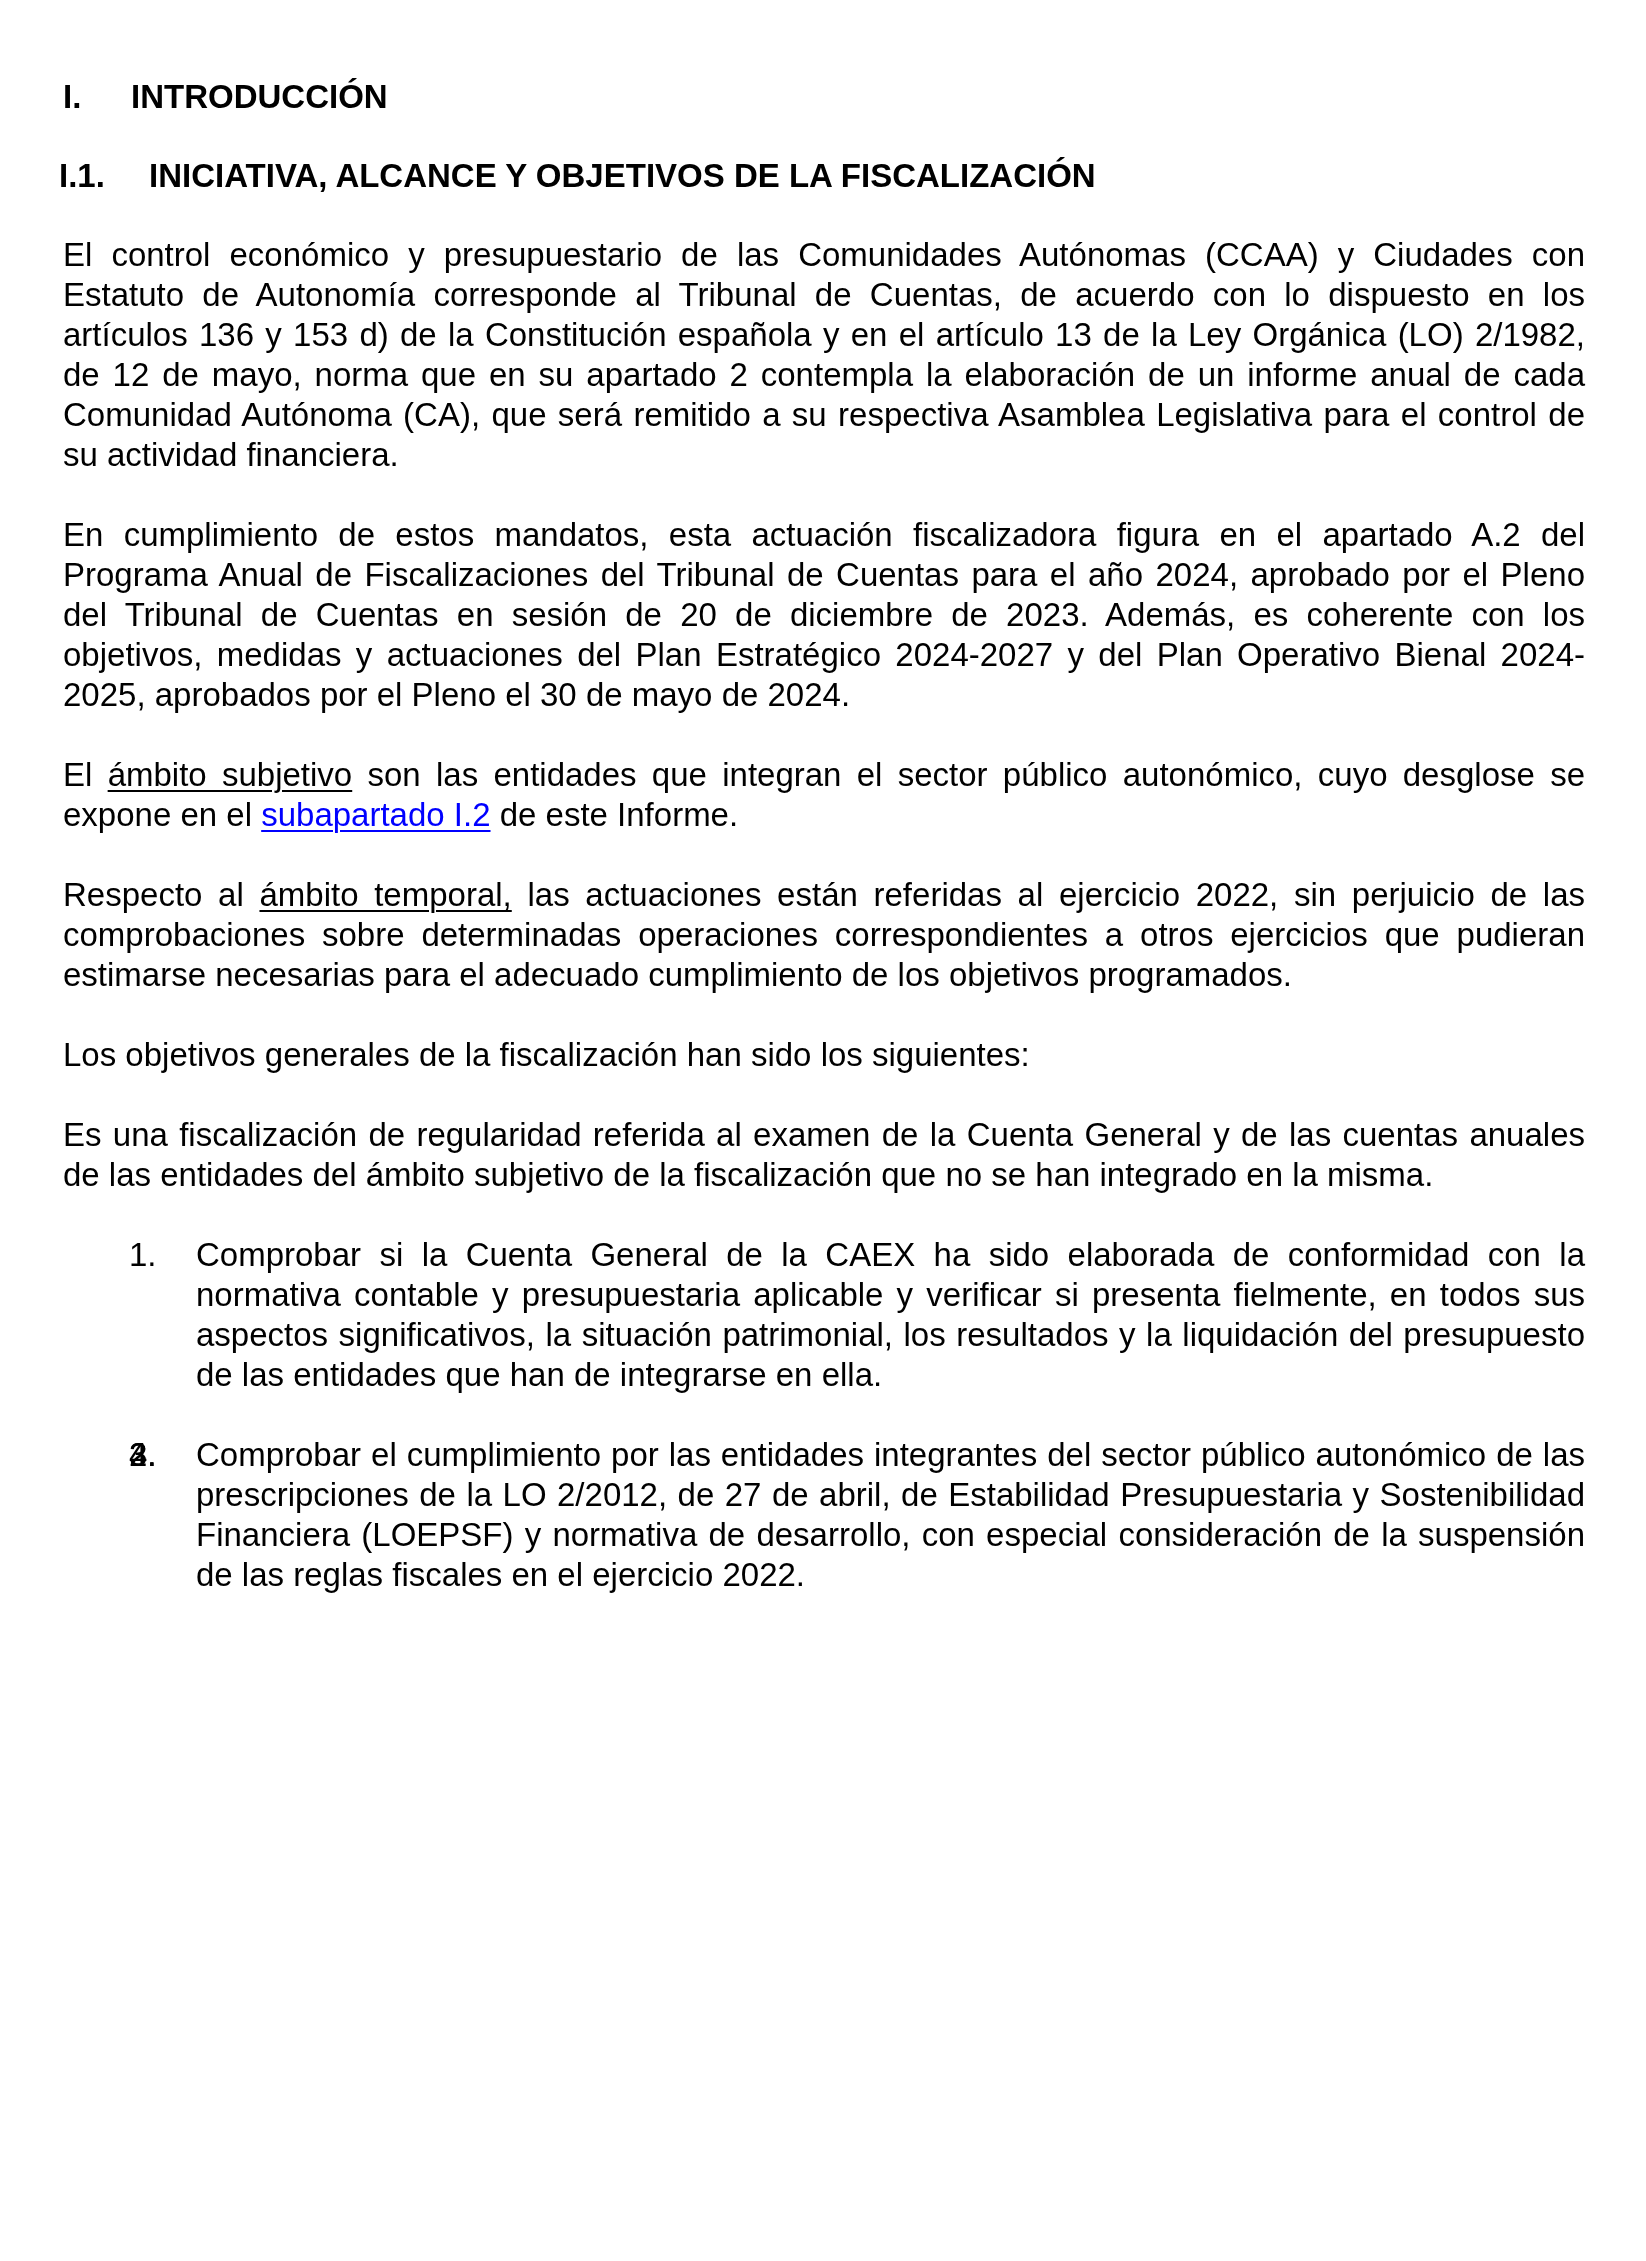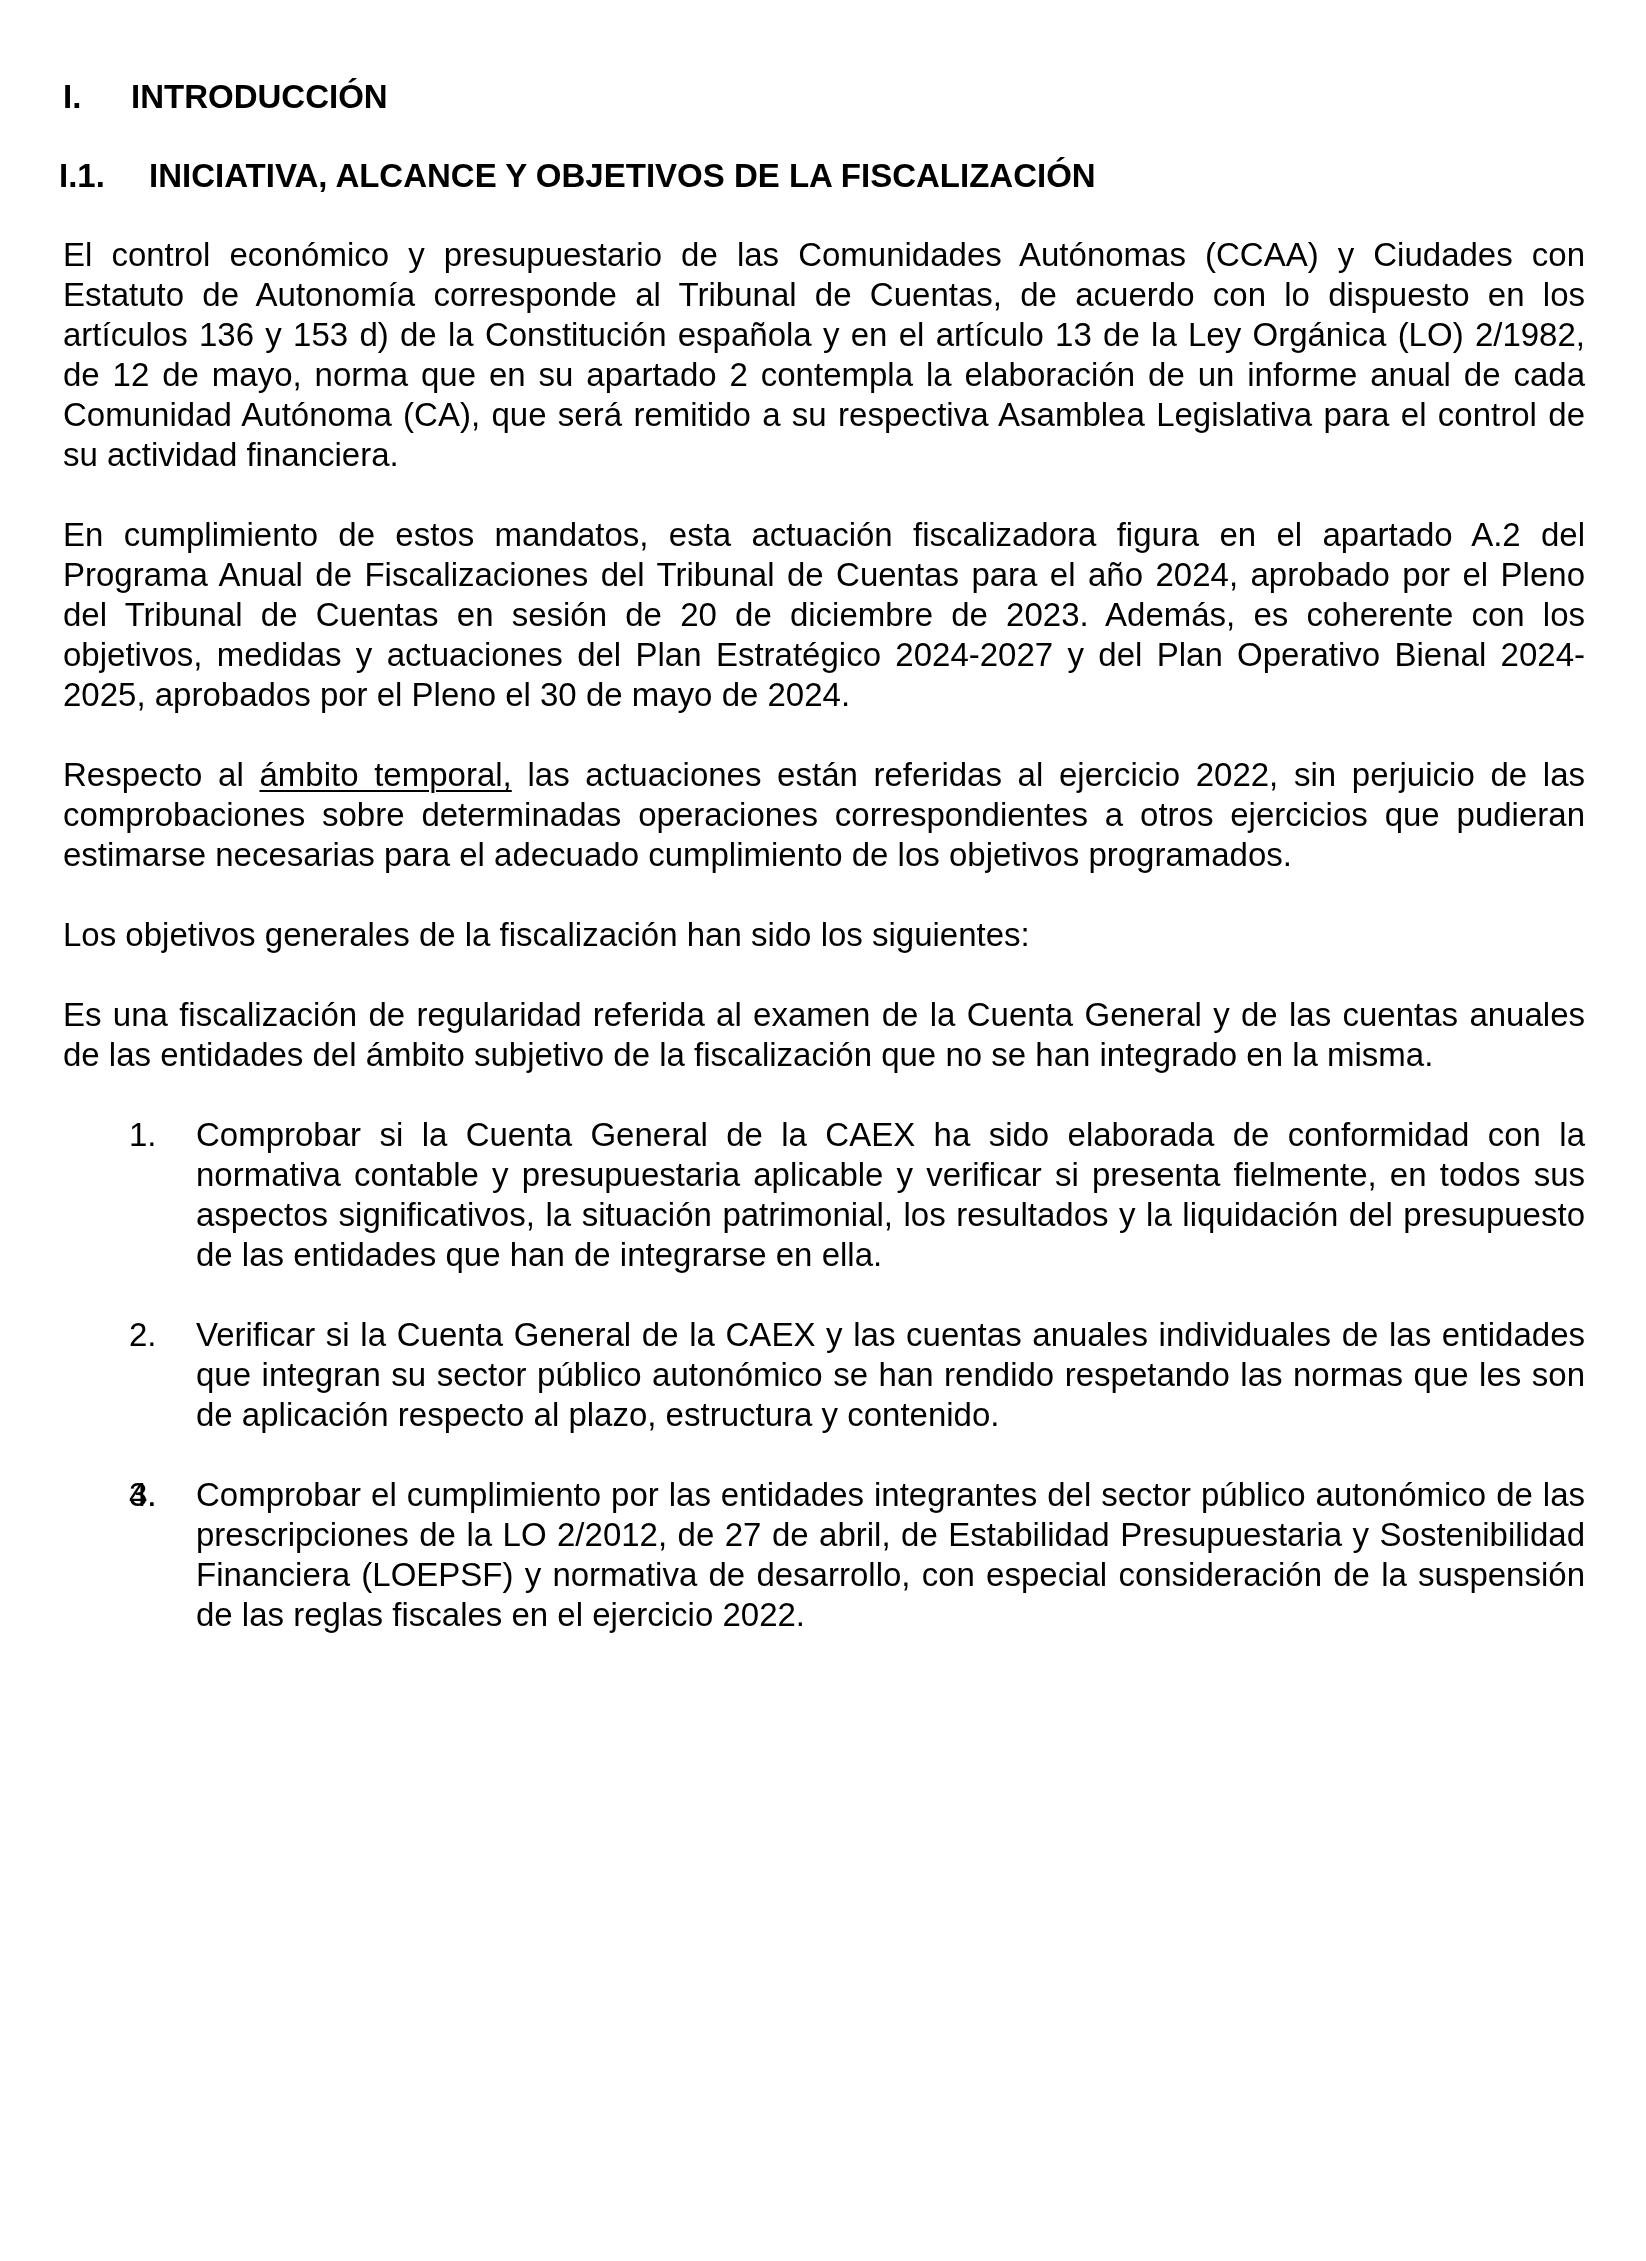--- a/index.html
+++ b/index.html
@@ -84,30 +84,31 @@
   <div class="h2">
     <span class="h-num">I.1.</span><span>INICIATIVA, ALCANCE Y OBJETIVOS DE LA FISCALIZACIÓN</span>
   </div>
 
   <div class="body">
 
     <p>El control económico y presupuestario de las Comunidades Autónomas (CCAA) y Ciudades con Estatuto de Autonomía corresponde al Tribunal de Cuentas, de acuerdo con lo dispuesto en los artículos 136 y 153 d) de la Constitución española y en el artículo 13 de la Ley Orgánica (LO) 2/1982, de 12 de mayo, norma que en su apartado 2 contempla la elaboración de un informe anual de cada Comunidad Autónoma (CA), que será remitido a su respectiva Asamblea Legislativa para el control de su actividad financiera.</p>
 
     <p>En cumplimiento de estos mandatos, esta actuación fiscalizadora figura en el apartado A.2 del Programa Anual de Fiscalizaciones del Tribunal de Cuentas para el año 2024, aprobado por el Pleno del Tribunal de Cuentas en sesión de 20 de diciembre de 2023. Además, es coherente con los objetivos, medidas y actuaciones del Plan Estratégico 2024-2027 y del Plan Operativo Bienal 2024-2025, aprobados por el Pleno el 30 de mayo de 2024.</p>
 
+    <p><span>El </span><span class="u">ámbito subjetivo</span><span> son las entidades que integran el sector público autonómico, cuyo desglose se expone en el </span><a class="link" href="#">subapartado I.2</a><span> de este Informe.</span></p>
 
 
     <p><span>Respecto al </span><span class="u">ámbito temporal,</span><span> las actuaciones están referidas al ejercicio 2022, sin perjuicio de las comprobaciones sobre determinadas operaciones correspondientes a otros ejercicios que pudieran estimarse necesarias para el adecuado cumplimiento de los objetivos programados.</span></p>
 
     <p>Los objetivos generales de la fiscalización han sido los siguientes:</p>
 
     <p>Es una fiscalización de regularidad referida al examen de la Cuenta General y de las cuentas anuales de las entidades del ámbito subjetivo de la fiscalización que no se han integrado en la misma.</p>
 
     <ol class="objectives">
       <li><span class="num">1.</span><span>Comprobar si la Cuenta General de la CAEX ha sido elaborada de conformidad con la normativa contable y presupuestaria aplicable y verificar si presenta fielmente, en todos sus aspectos significativos, la situación patrimonial, los resultados y la liquidación del presupuesto de las entidades que han de integrarse en ella.</span></li>
-      <li><span class="num">2.</span><span>Verificar si la Cuenta General de la CAEX y las cuentas anuales individuales de las entidades que integran su sector público autonómico se han rendido respetando las normas que les son de aplicación respecto al plazo, estructura y contenido.</span></li>
+      <li><span class="num">2.</span></li>
       <li><span class="num">3.</span></li>
       <li><span class="num">4.</span><span>Comprobar el cumplimiento por las entidades integrantes del sector público autonómico de las prescripciones de la LO 2/2012, de 27 de abril, de Estabilidad Presupuestaria y Sostenibilidad Financiera (LOEPSF) y normativa de desarrollo, con especial consideración de la suspensión de las reglas fiscales en el ejercicio 2022.</span></li>
     </ol>
 
   </div>
 </div>
 
 
 </body></html>

